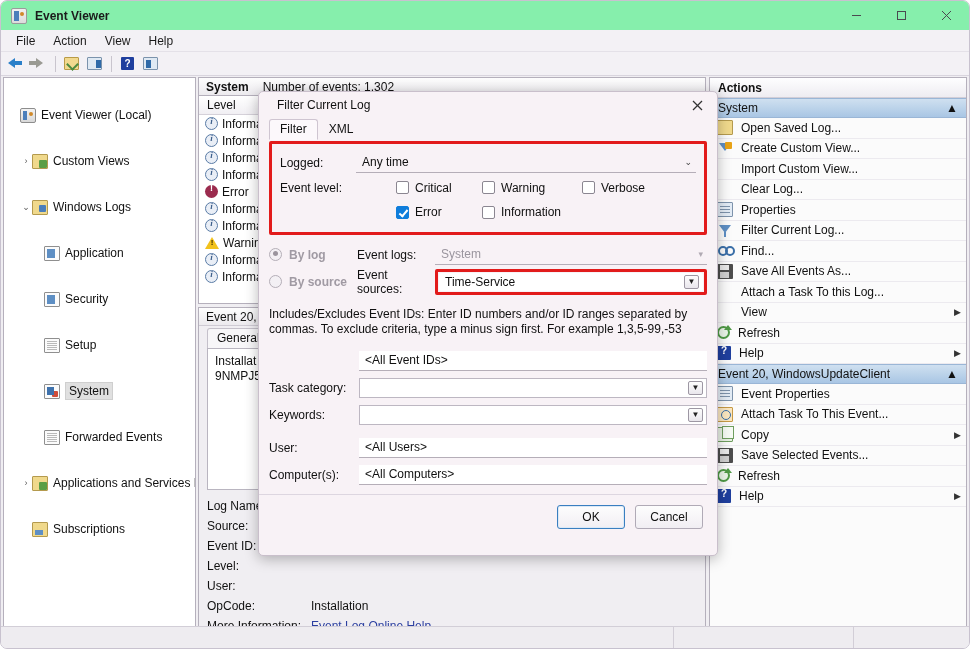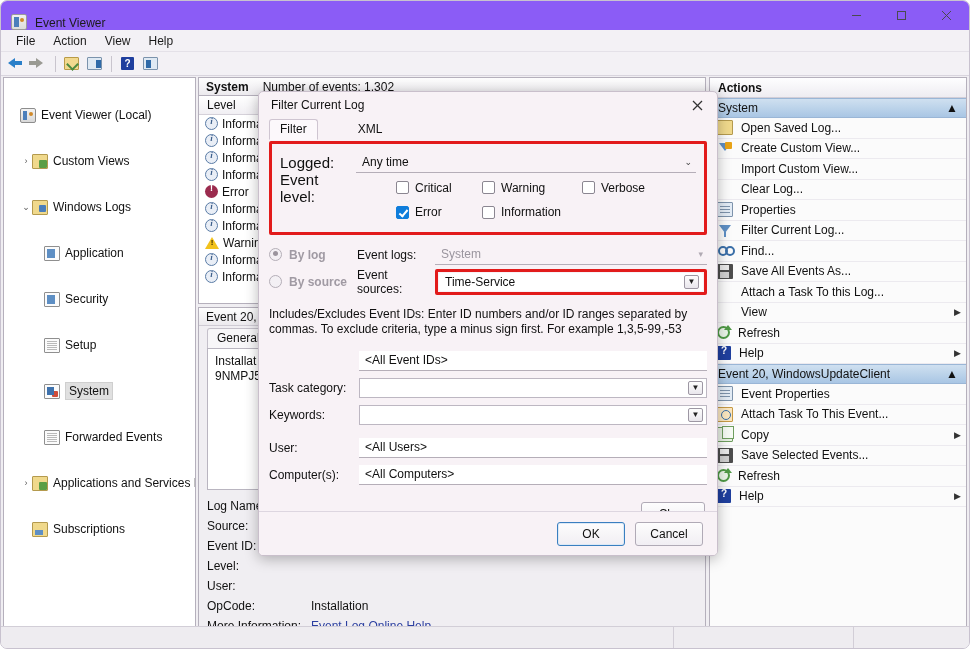--- a/index.html
+++ b/index.html
@@ -16,24 +16,25 @@
     width: 970px; height: 649px;
     background: #f3f3f3;
     border: 1px solid #c8c2cf;
     border-radius: 7px;
     overflow: hidden;
   }
 
   
   .titlebar {
     height: 29px;
-    background: #8b5cf6;
+    background: #86efac;
     display: flex;
-    align-items: flex-end;
+    align-items: center;
     position: relative;
+    font-weight: bold;
   }
   .title-icon {
     width: 16px; height: 16px;
     margin-left: 10px; margin-right: 8px;
     background: linear-gradient(#f0f0f0,#dcdcdc);
     border: 1px solid #9b9b9b;
     border-radius: 2px;
     position: relative;
     flex: none;
   }
@@ -361,44 +362,45 @@
     background:#f8f2f6;
     border:1px solid #c9bfcb;
     border-radius:5px;
     box-shadow:0 3px 14px rgba(0,0,0,.28);
     overflow:hidden;
   }
   .dlg-title{
     height:26px;display:flex;align-items:center;
     padding-left:12px;font-size:12px;color:#101010;
     position:relative;
+    margin-left:6px;
   }
   .dlg-close{
     position:absolute;right:0;top:0;width:40px;height:26px;
     display:flex;align-items:center;justify-content:center;color:#333;
   }
   .dlg-tabs{
-    display:flex;align-items:flex-end;padding-left:10px;height:22px;gap:29px;
+    display:flex;align-items:flex-end;padding-left:10px;height:22px;
   }
   .dtabx{
     font-size:12px;padding:2px 10px 3px 10px;color:#111;
     border:1px solid transparent;border-radius:3px 3px 0 0;
   }
   .dtabx.active{ background:#fcf8fb;border-color:#cfc5d1;border-bottom-color:#fcf8fb; }
 
   .dlg-body{ padding:0 10px; position:relative; }
 
   .redbox{
     border:3px solid #e21b1b;
     border-radius:2px;
     padding:6px 8px 8px 8px;
     margin-top:1px;
   }
   .frow{ display:flex; align-items:center; height:25px; }
-  .flabel{ width:76px; flex:none; font-size:15px;color:#101010; }
+  .flabel{ width:76px; flex:none; font-size:12px;color:#101010; }
 
   .combo{
     flex:1; height:20px;
     background:#fdfdfd;
     border:1px solid #a9a3ae;
     border-radius:2px;
     display:flex;align-items:center;
     padding:0 4px 0 6px;
     font-size:12px;color:#101010;
     position:relative;
@@ -469,21 +471,21 @@
   .clear-row{ display:flex;justify-content:flex-end;margin-top:14px;padding-right:2px; }
   .btn{
     min-width:64px;height:23px;
     background:linear-gradient(#fdfdfd,#f1eef3);
     border:1px solid #b0aab6;border-radius:3px;
     display:flex;align-items:center;justify-content:center;
     font-size:12px;color:#101010;
   }
   .btn.primary{ border-color:#3a7fc0; box-shadow:inset 0 0 0 1px #dce9f6; }
   .dlg-footer{
-    position:absolute;left:0;right:0;bottom:0;
+    position:absolute;left:0;right:0;bottom:17px;
     height:44px;border-top:1px solid #ddd6e0;
     background:#f8f2f6;
     display:flex;align-items:center;justify-content:flex-end;
     padding-right:14px;gap:10px;
   }
   .dlg-footer .btn{ min-width:68px;height:24px; }
 </style>
 </head>
 <body>
 

